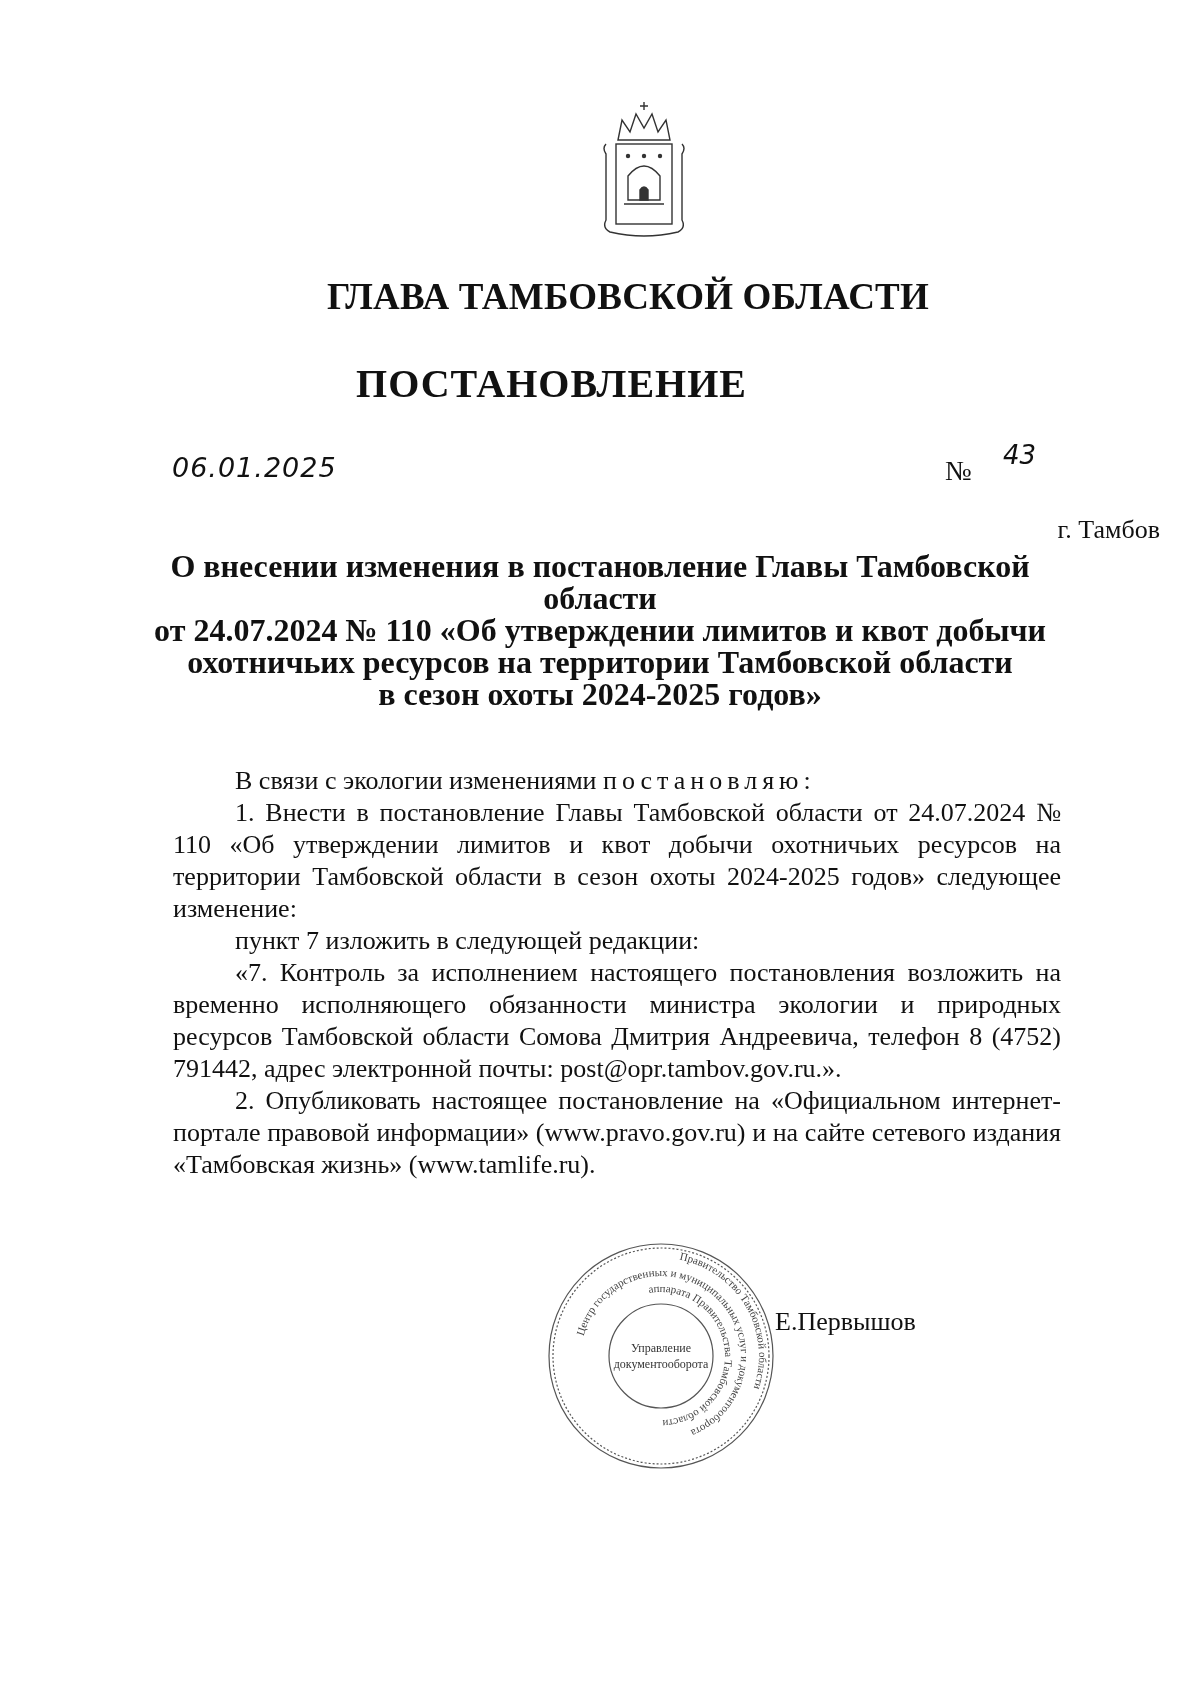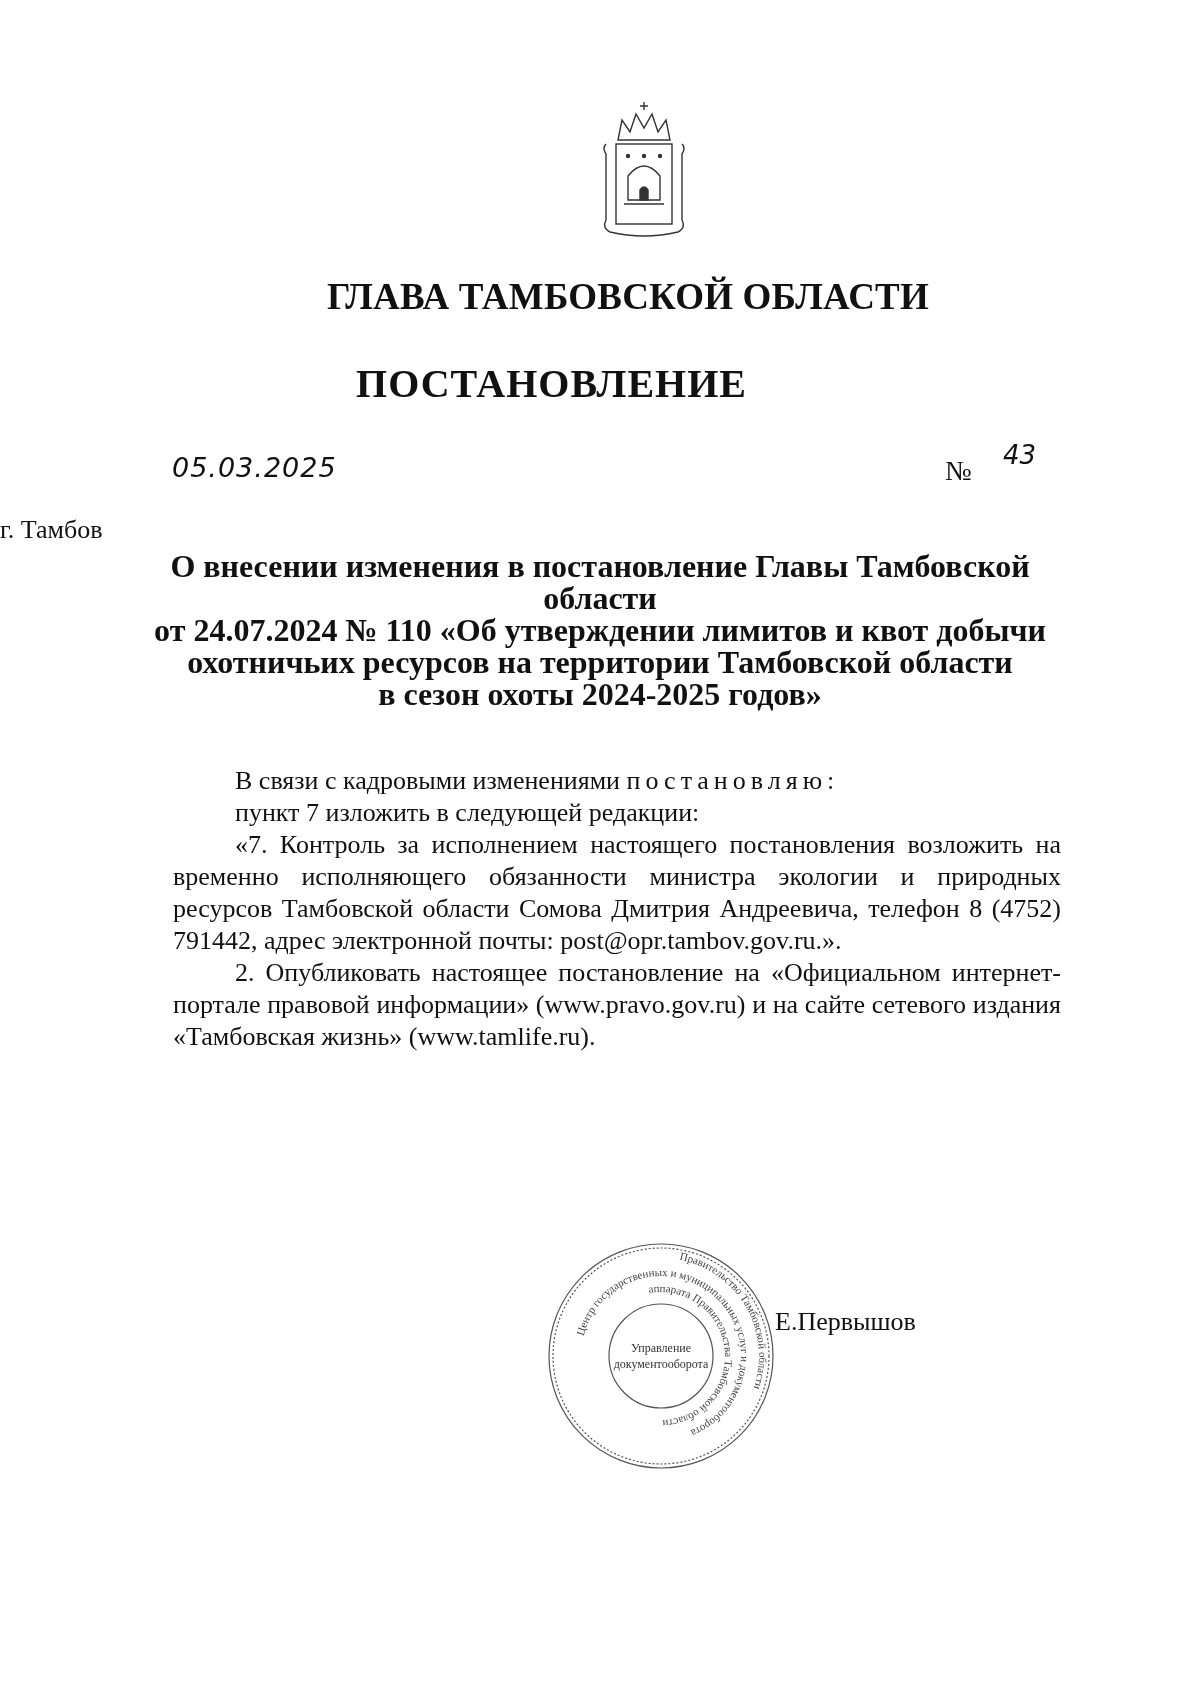--- a/index.html
+++ b/index.html
@@ -8,21 +8,21 @@
   .emblem { position: absolute; left: 598px; top: 100px; width: 92px; height: 140px; }
   .authority { position: absolute; left: 0; width: 1200px; top: 275px; text-align: center;
                font-weight: bold; font-size: 37px; letter-spacing: 0.2px; padding-left: 28px; }
   .doctype { position: absolute; left: 0; width: 1103px; top: 360px; text-align: center;
              font-weight: bold; font-size: 40px; letter-spacing: 1px; }
   .date { position: absolute; left: 172px; top: 452px; font-family: "DejaVu Sans", sans-serif;
           font-style: italic; font-size: 27px; letter-spacing: 1px; }
   .numlabel { position: absolute; left: 945px; top: 455px; font-size: 28px; }
   .numval { position: absolute; left: 1003px; top: 440px; font-family: "DejaVu Sans", sans-serif;
             font-style: italic; font-size: 26px; }
-  .city { position: absolute; left: 0; width: 1160px; top: 515px; text-align: left; font-size: 26px; }
+  .city { position: absolute; left: 0; width: 1160px; top: 515px; text-align: right; font-size: 26px; }
   .title { position: absolute; left: 150px; width: 900px; top: 550px; text-align: center;
            font-weight: bold; font-size: 32px; line-height: 32px; }
   .body { position: absolute; left: 173px; width: 888px; top: 765px; font-size: 26px; line-height: 32px; }
   .body p { margin: 0; text-align: justify; }
   .body p.ind { text-indent: 62px; }
   .spaced { font-weight: normal; letter-spacing: 5px; }
   .sig-left { position: absolute; left: 173px; top: 1275px; font-size: 26px; line-height: 32px; }
   .sig-right { position: absolute; left: 775px; top: 1307px; font-size: 26px; }
   .stamp { position: absolute; left: 545px; top: 1240px; width: 232px; height: 232px; }
 </style>
@@ -42,35 +42,36 @@
   <g fill="#333">
     <circle cx="30" cy="56" r="2.2"></circle>
       <circle cx="46" cy="56" r="2.2"></circle>
       <circle cx="62" cy="56" r="2.2"></circle>
   </g>
 </svg>
 
 <div class="authority">ГЛАВА ТАМБОВСКОЙ ОБЛАСТИ</div>
 <div class="doctype">ПОСТАНОВЛЕНИЕ</div>
 
-<div class="date">05.03.2025</div>
+<div class="date">06.01.2025</div>
 <div class="numlabel">№</div>
 <div class="numval">43</div>
 
 <div class="city">г. Тамбов</div>
 
 <div class="title">
   <div>О внесении изменения в  постановление Главы Тамбовской области</div>
   <div>от 24.07.2024 № 110 «Об утверждении лимитов и квот добычи</div>
   <div>охотничьих ресурсов на территории Тамбовской области</div>
   <div>в сезон охоты 2024-2025 годов»</div>
 </div>
 
 <div class="body">
-  <p class="ind"><span>В связи с кадровыми изменениями </span><span class="spaced">постановляю</span><span>:</span></p>
+  <p class="ind"><span>В связи с экологии изменениями </span><span class="spaced">постановляю</span><span>:</span></p>
+  <p class="ind">1. Внести в постановление Главы Тамбовской области от 24.07.2024 № 110 «Об утверждении лимитов и квот добычи охотничьих ресурсов на территории Тамбовской области в сезон охоты 2024-2025 годов» следующее изменение:</p>
   <p class="ind">пункт 7 изложить в следующей редакции:</p>
   <p class="ind">«7. Контроль за исполнением настоящего постановления возложить на временно исполняющего обязанности министра экологии и природных ресурсов Тамбовской области Сомова Дмитрия Андреевича, телефон 8 (4752) 791442, адрес электронной почты: post@opr.tambov.gov.ru.».</p>
   <p class="ind">2. Опубликовать настоящее постановление на «Официальном интернет-портале правовой информации» (www.pravo.gov.ru) и на сайте сетевого издания «Тамбовская жизнь» (www.tamlife.ru).</p>
 </div>
 
 <div class="sig-left">
 </div>
 <div class="sig-right">Е.Первышов</div>
 
 <svg class="stamp" viewBox="0 0 232 232">

